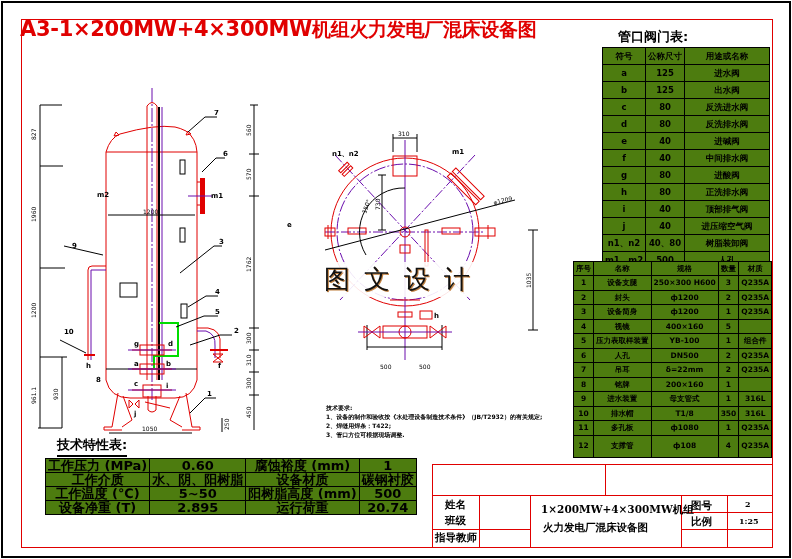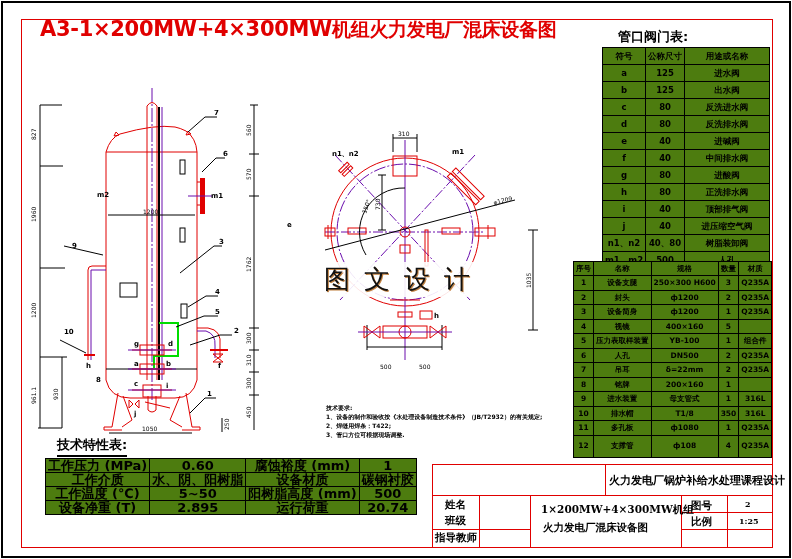--- a/index.html
+++ b/index.html
@@ -1,20 +1,20 @@
 <!DOCTYPE html>
 <html><head>
 <meta charset="utf-8">
 <style>
   * { box-sizing: border-box; margin: 0; padding: 0; }
   html, body { width: 792px; height: 559px; background: #ffffff; overflow: hidden; }
   body { position: relative; font-family: "DejaVu Sans", sans-serif; color: #000; }
   .outer-frame { position: absolute; left: 1px; top: 1px; width: 790px; height: 557px; border: 2px solid #000; }
   .inner-frame { position: absolute; left: 21px; top: 19px; width: 752px; height: 529px; border: 1px solid #e00000; }
-  .title { position: absolute; left: 40px; top: 17px; color: #e00000; font-size: 21px; font-family: "DejaVu Sans", sans-serif; font-weight: bold; white-space: nowrap; letter-spacing: -0.3px; }
+  .title { position: absolute; left: 20px; top: 17px; color: #e00000; font-size: 21px; font-family: "DejaVu Sans", sans-serif; font-weight: bold; white-space: nowrap; letter-spacing: -0.3px; }
   .title-cn { font-family: "DejaVu Serif", serif; font-size: 19px; }
   svg.drawing { position: absolute; left: 0; top: 0; }
   .tbl { position: absolute; border-collapse: collapse; font-family: "DejaVu Sans", sans-serif; font-weight: bold; font-size: 8.5px; color: #000; background: #4d7c0f; }
   .tbl td { border: 1px solid #000; text-align: center; padding: 0 2px; white-space: nowrap; line-height: 1; }
   .caption { position: absolute; font-family: "DejaVu Sans", sans-serif; font-weight: bold; font-size: 13px; border-bottom: 2px solid #000; padding-bottom: 1px; }
   .notes { position: absolute; left: 326px; top: 403px; font-size: 6px; font-weight: bold; line-height: 9px; white-space: nowrap; }
   .watermark { position: absolute; left: 320px; top: 262px; font-family: "DejaVu Serif", serif; font-size: 26px; letter-spacing: 14px; color: #111; text-shadow: 1px 1px 0 #c08040; background: rgba(255,255,255,0.9); padding: 0 4px; }
   .titleblock { position: absolute; left: 432px; top: 464px; width: 341px; height: 84px; border: 1px solid #e00000; background: #fff; }
   .tb-line { position: absolute; background: #e00000; }
   .tb-text { position: absolute; font-family: "DejaVu Serif", serif; font-weight: bold; font-size: 10.5px; white-space: nowrap; }
@@ -463,21 +463,20 @@
   <div class="tb-line" style="left:0; top:30px; width:339px; height:1px;"></div>
   <div class="tb-line" style="left:172px; top:0; width:1px; height:30px;"></div>
   <div class="tb-line" style="left:46px; top:30px; width:1px; height:52px;"></div>
   <div class="tb-line" style="left:97px; top:30px; width:1px; height:52px;"></div>
   <div class="tb-line" style="left:248px; top:30px; width:1px; height:52px;"></div>
   <div class="tb-line" style="left:294px; top:30px; width:1px; height:52px;"></div>
   <div class="tb-line" style="left:0; top:64px; width:97px; height:1px;"></div>
   <div class="tb-line" style="left:248px; top:47px; width:91px; height:1px;"></div>
   <div class="tb-line" style="left:248px; top:64px; width:91px; height:1px;"></div>
 
-  <div class="tb-text" style="left:176px; top:8px; font-size:11px;">火力发电厂锅炉补给水处理课程设计</div>
   <div class="tb-text" style="left:12px; top:33px;">姓名</div>
   <div class="tb-text" style="left:12px; top:49px;">班级</div>
   <div class="tb-text" style="left:2px; top:66px;">指导教师</div>
   <div class="tb-text" style="left:108px; top:38px;">1×200MW+4×300MW机组</div>
   <div class="tb-text" style="left:110px; top:56px;">火力发电厂混床设备图</div>
   <div class="tb-text" style="left:258px; top:34px;">图号</div>
   <div class="tb-text" style="left:312px; top:34px; font-size:8px;">2</div>
   <div class="tb-text" style="left:258px; top:50px;">比例</div>
   <div class="tb-text" style="left:306px; top:51px; font-size:8px;">1:25</div>
 </div>

